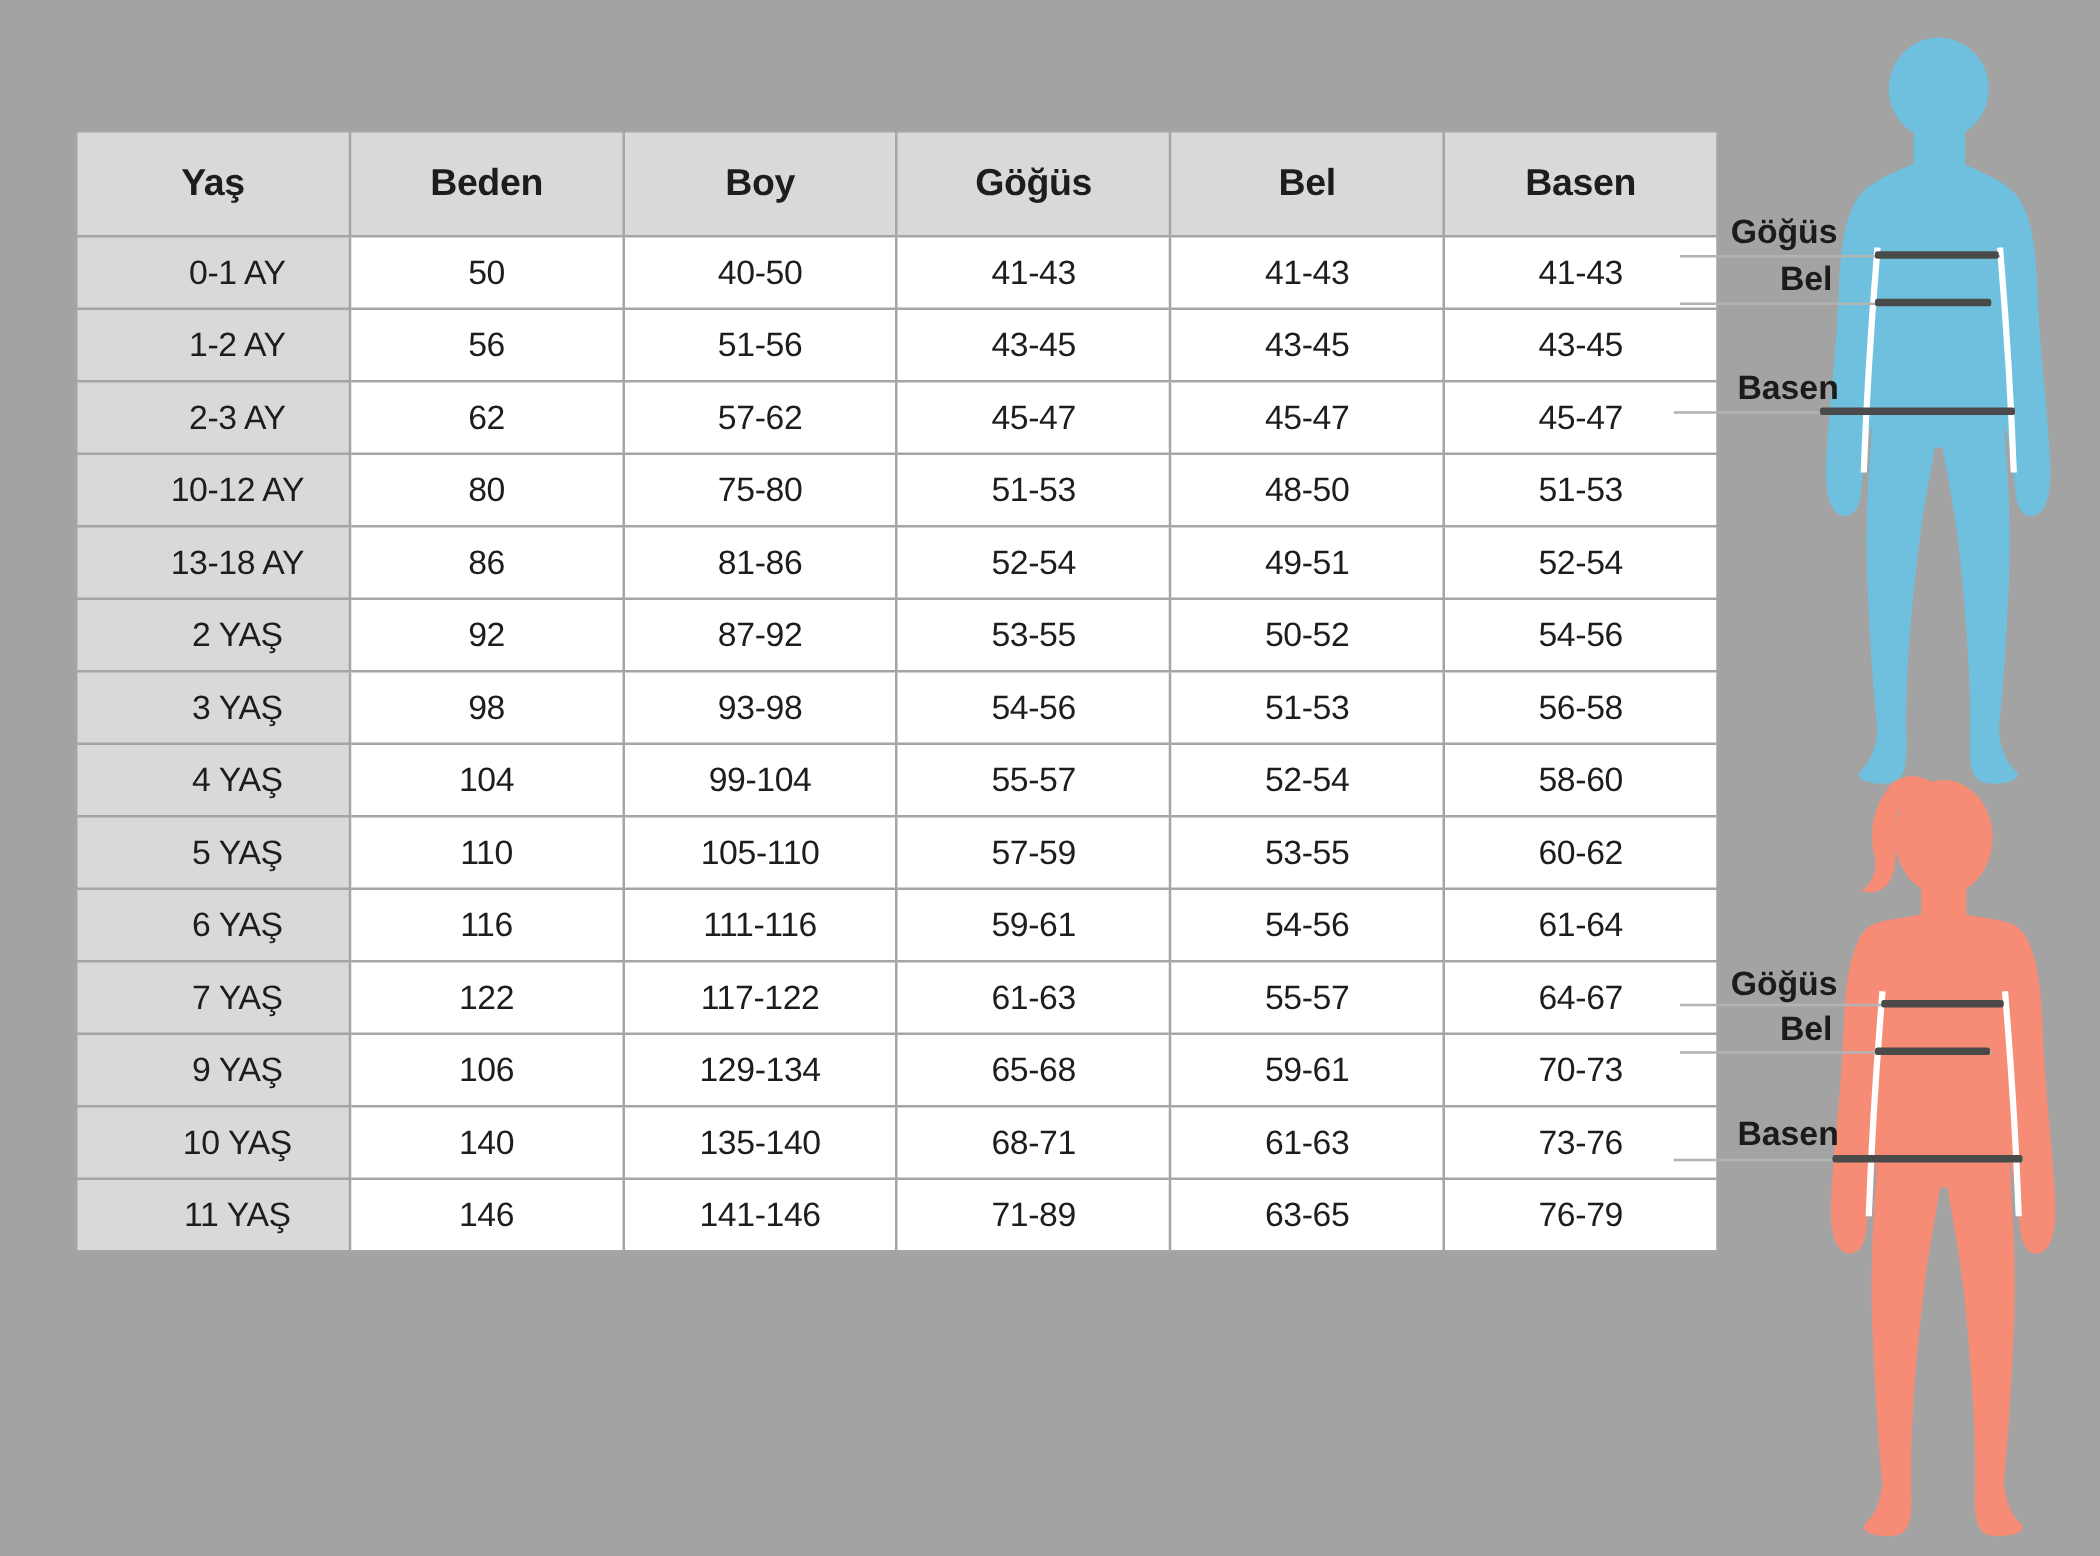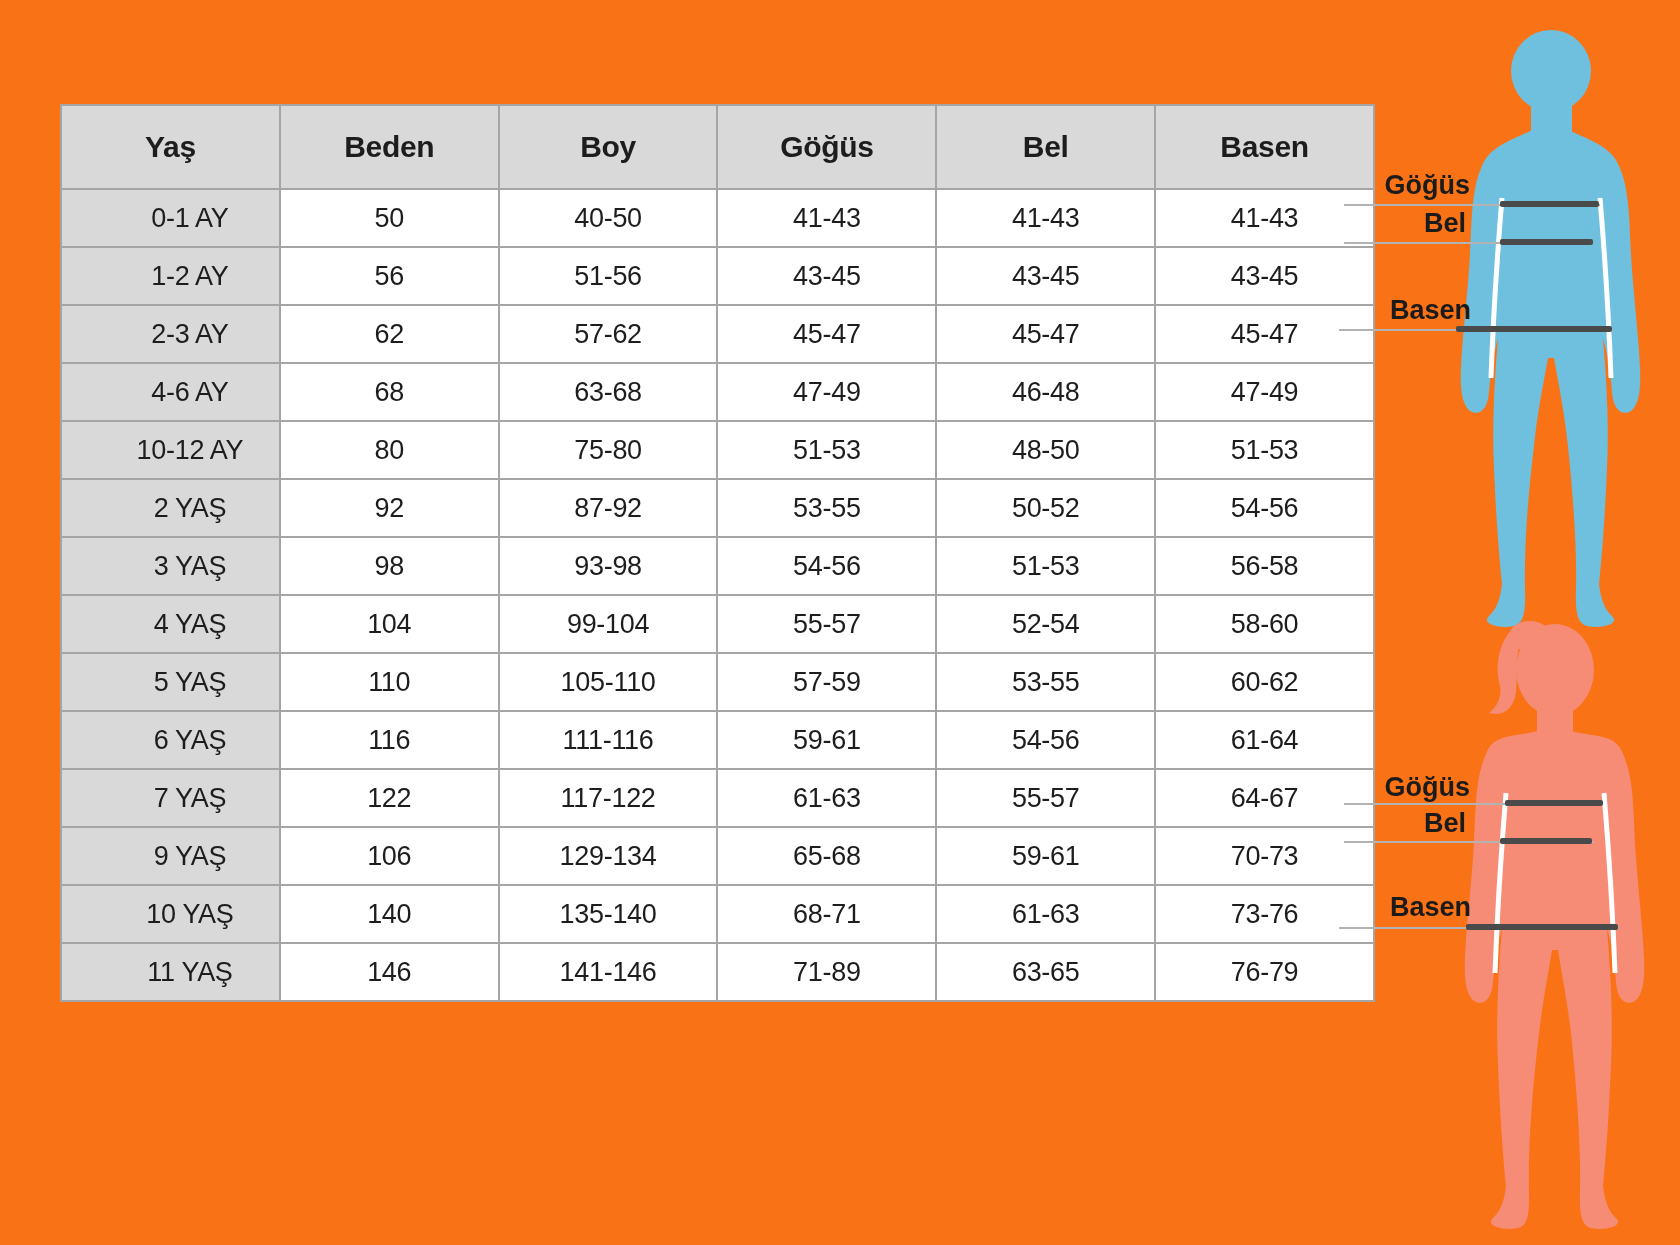--- a/index.html
+++ b/index.html
@@ -1,17 +1,17 @@
 <!DOCTYPE html>
 <html><head>
 <meta charset="utf-8">
 <style>
   html,body{margin:0;padding:0;background:#fff;}
   #canvas{
-    position:relative;width:1680px;height:1245px;background:#f97316;
+    position:relative;width:1680px;height:1245px;background:#a3a3a3;
     font-family:"Liberation Sans",sans-serif;overflow:hidden;
   }
   
   #size-table{
     position:absolute;left:60px;top:104px;width:1315px;
     border-collapse:collapse;table-layout:fixed;
     font-family:"Liberation Sans",sans-serif;
   }
   #size-table th,#size-table td{
     border:2px solid #a5a5a5;
@@ -70,34 +70,34 @@
         </tr>
         <tr>
           <td class="age-col">2-3 AY</td>
           <td>62</td>
           <td>57-62</td>
           <td>45-47</td>
           <td>45-47</td>
           <td>45-47</td>
         </tr>
         <tr>
-          <td class="age-col">4-6 AY</td>
-          <td>68</td>
-          <td>63-68</td>
-          <td>47-49</td>
-          <td>46-48</td>
-          <td>47-49</td>
-        </tr>
-        <tr>
           <td class="age-col">10-12 AY</td>
           <td>80</td>
           <td>75-80</td>
           <td>51-53</td>
           <td>48-50</td>
           <td>51-53</td>
+        </tr>
+        <tr>
+          <td class="age-col">13-18 AY</td>
+          <td>86</td>
+          <td>81-86</td>
+          <td>52-54</td>
+          <td>49-51</td>
+          <td>52-54</td>
         </tr>
         <tr>
           <td class="age-col">2 YAŞ</td>
           <td>92</td>
           <td>87-92</td>
           <td>53-55</td>
           <td>50-52</td>
           <td>54-56</td>
         </tr>
         <tr>

